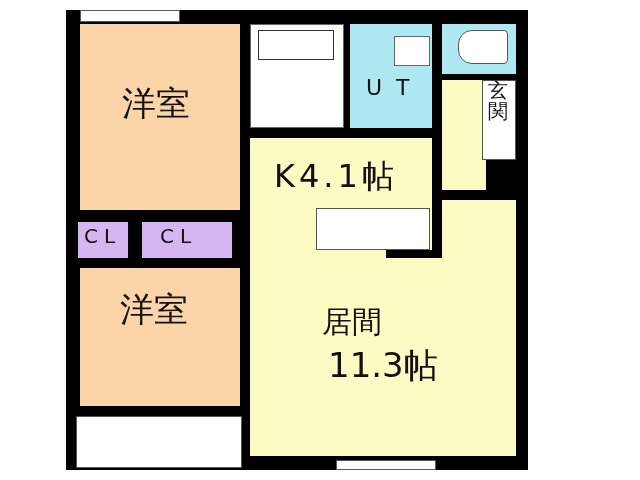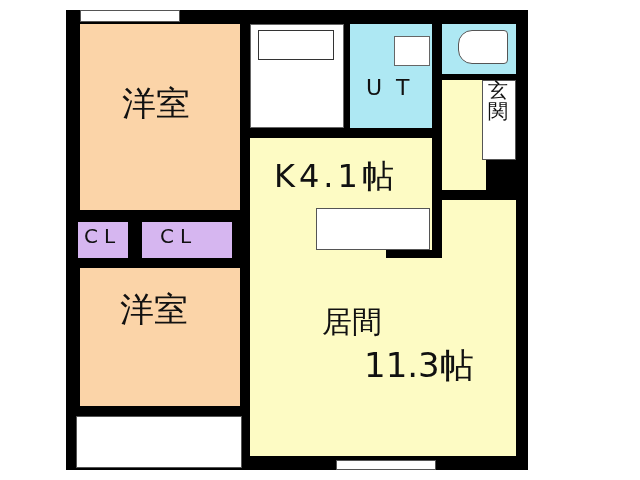--- a/index.html
+++ b/index.html
@@ -48,16 +48,16 @@
 
   <div class="room" style="left:184px;top:128px;width:182px;height:118px;background:#fdfbc4;"></div>
   <div class="lbl" style="left:208px;top:150px;font-size:32px;letter-spacing:4px;">K4.1帖</div>
   <div class="abs" style="left:250px;top:198px;width:114px;height:42px;background:#fff;border:1px solid #555;"></div>
 
   <div class="room" style="left:184px;top:190px;width:266px;height:256px;background:#fdfbc4;"></div>
   <div class="room" style="left:250px;top:198px;width:114px;height:42px;background:#fff;border:1px solid #555;"></div>
   <div class="abs wall" style="left:320px;top:240px;width:48px;height:8px;"></div>
   <div class="abs wall" style="left:366px;top:180px;width:10px;height:68px;"></div>
   <div class="lbl" style="left:256px;top:296px;font-size:30px;">居間</div>
-  <div class="lbl" style="left:262px;top:338px;font-size:34px;margin-left:36px;">11.3帖</div>
+  <div class="lbl" style="left:262px;top:338px;font-size:34px;">11.3帖</div>
 
   <div class="win" style="left:270px;top:450px;width:100px;height:10px;"></div>
 </div>
 
 </body></html>

